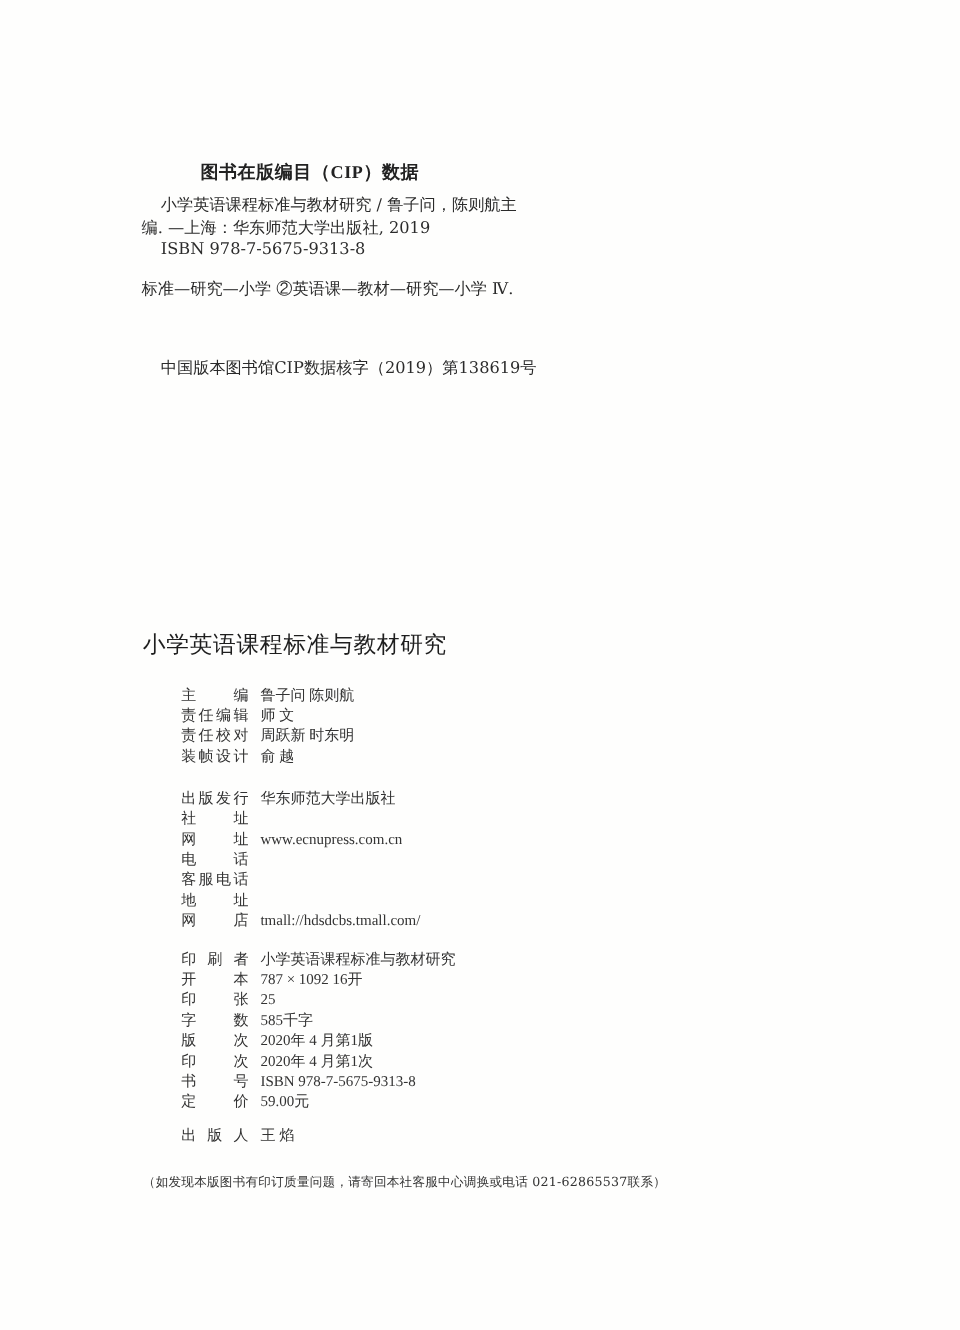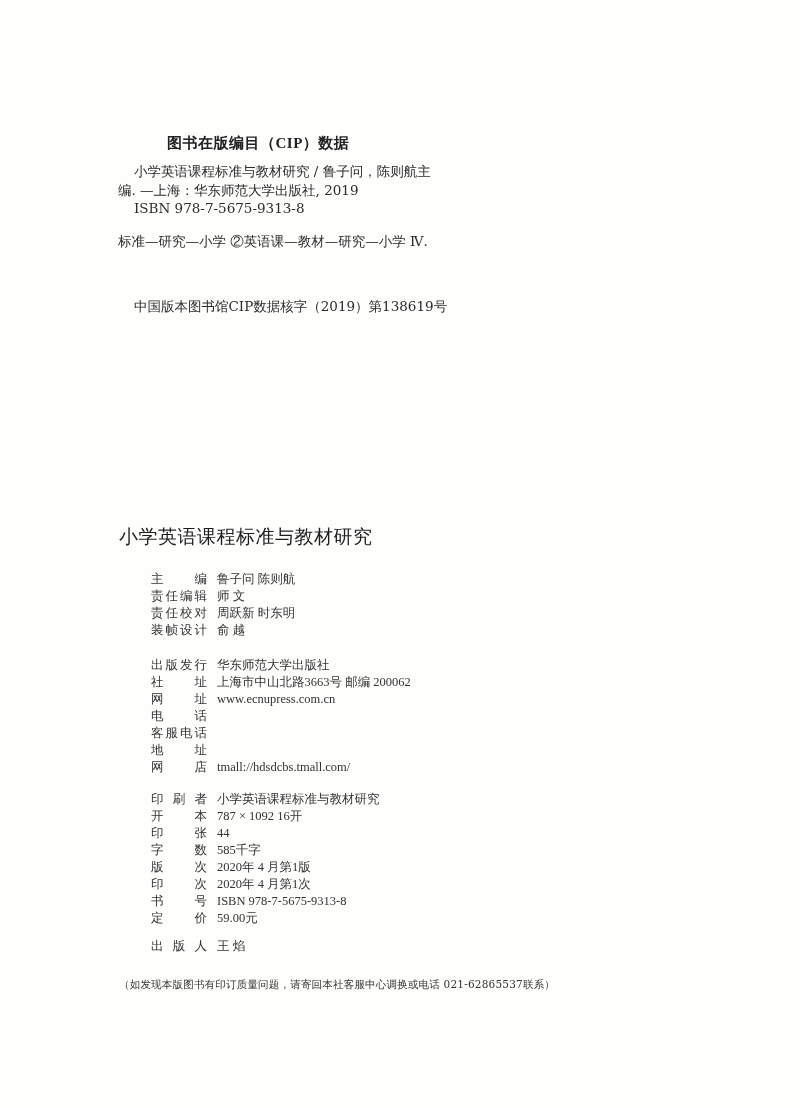--- a/index.html
+++ b/index.html
@@ -103,21 +103,20 @@
         <span>发</span>
         <span>行</span>
       </span>
       <span class="val">华东师范大学出版社</span>
     </div>
     <div class="row">
       <span class="lbl">
         <span>社</span>
         <span>址</span>
       </span>
-      <span class="val">上海市中山北路3663号   邮编 200062</span>
     </div>
     <div class="row">
       <span class="lbl">
         <span>网</span>
         <span>址</span>
       </span>
       <span class="val">www.ecnupress.com.cn</span>
     </div>
     <div class="row">
       <span class="lbl">
@@ -161,21 +160,21 @@
         <span>开</span>
         <span>本</span>
       </span>
       <span class="val">787 × 1092   16开</span>
     </div>
     <div class="row">
       <span class="lbl">
         <span>印</span>
         <span>张</span>
       </span>
-      <span class="val">44</span>
+      <span class="val">25</span>
     </div>
     <div class="row">
       <span class="lbl">
         <span>字</span>
         <span>数</span>
       </span>
       <span class="val">585千字</span>
     </div>
     <div class="row">
       <span class="lbl">

